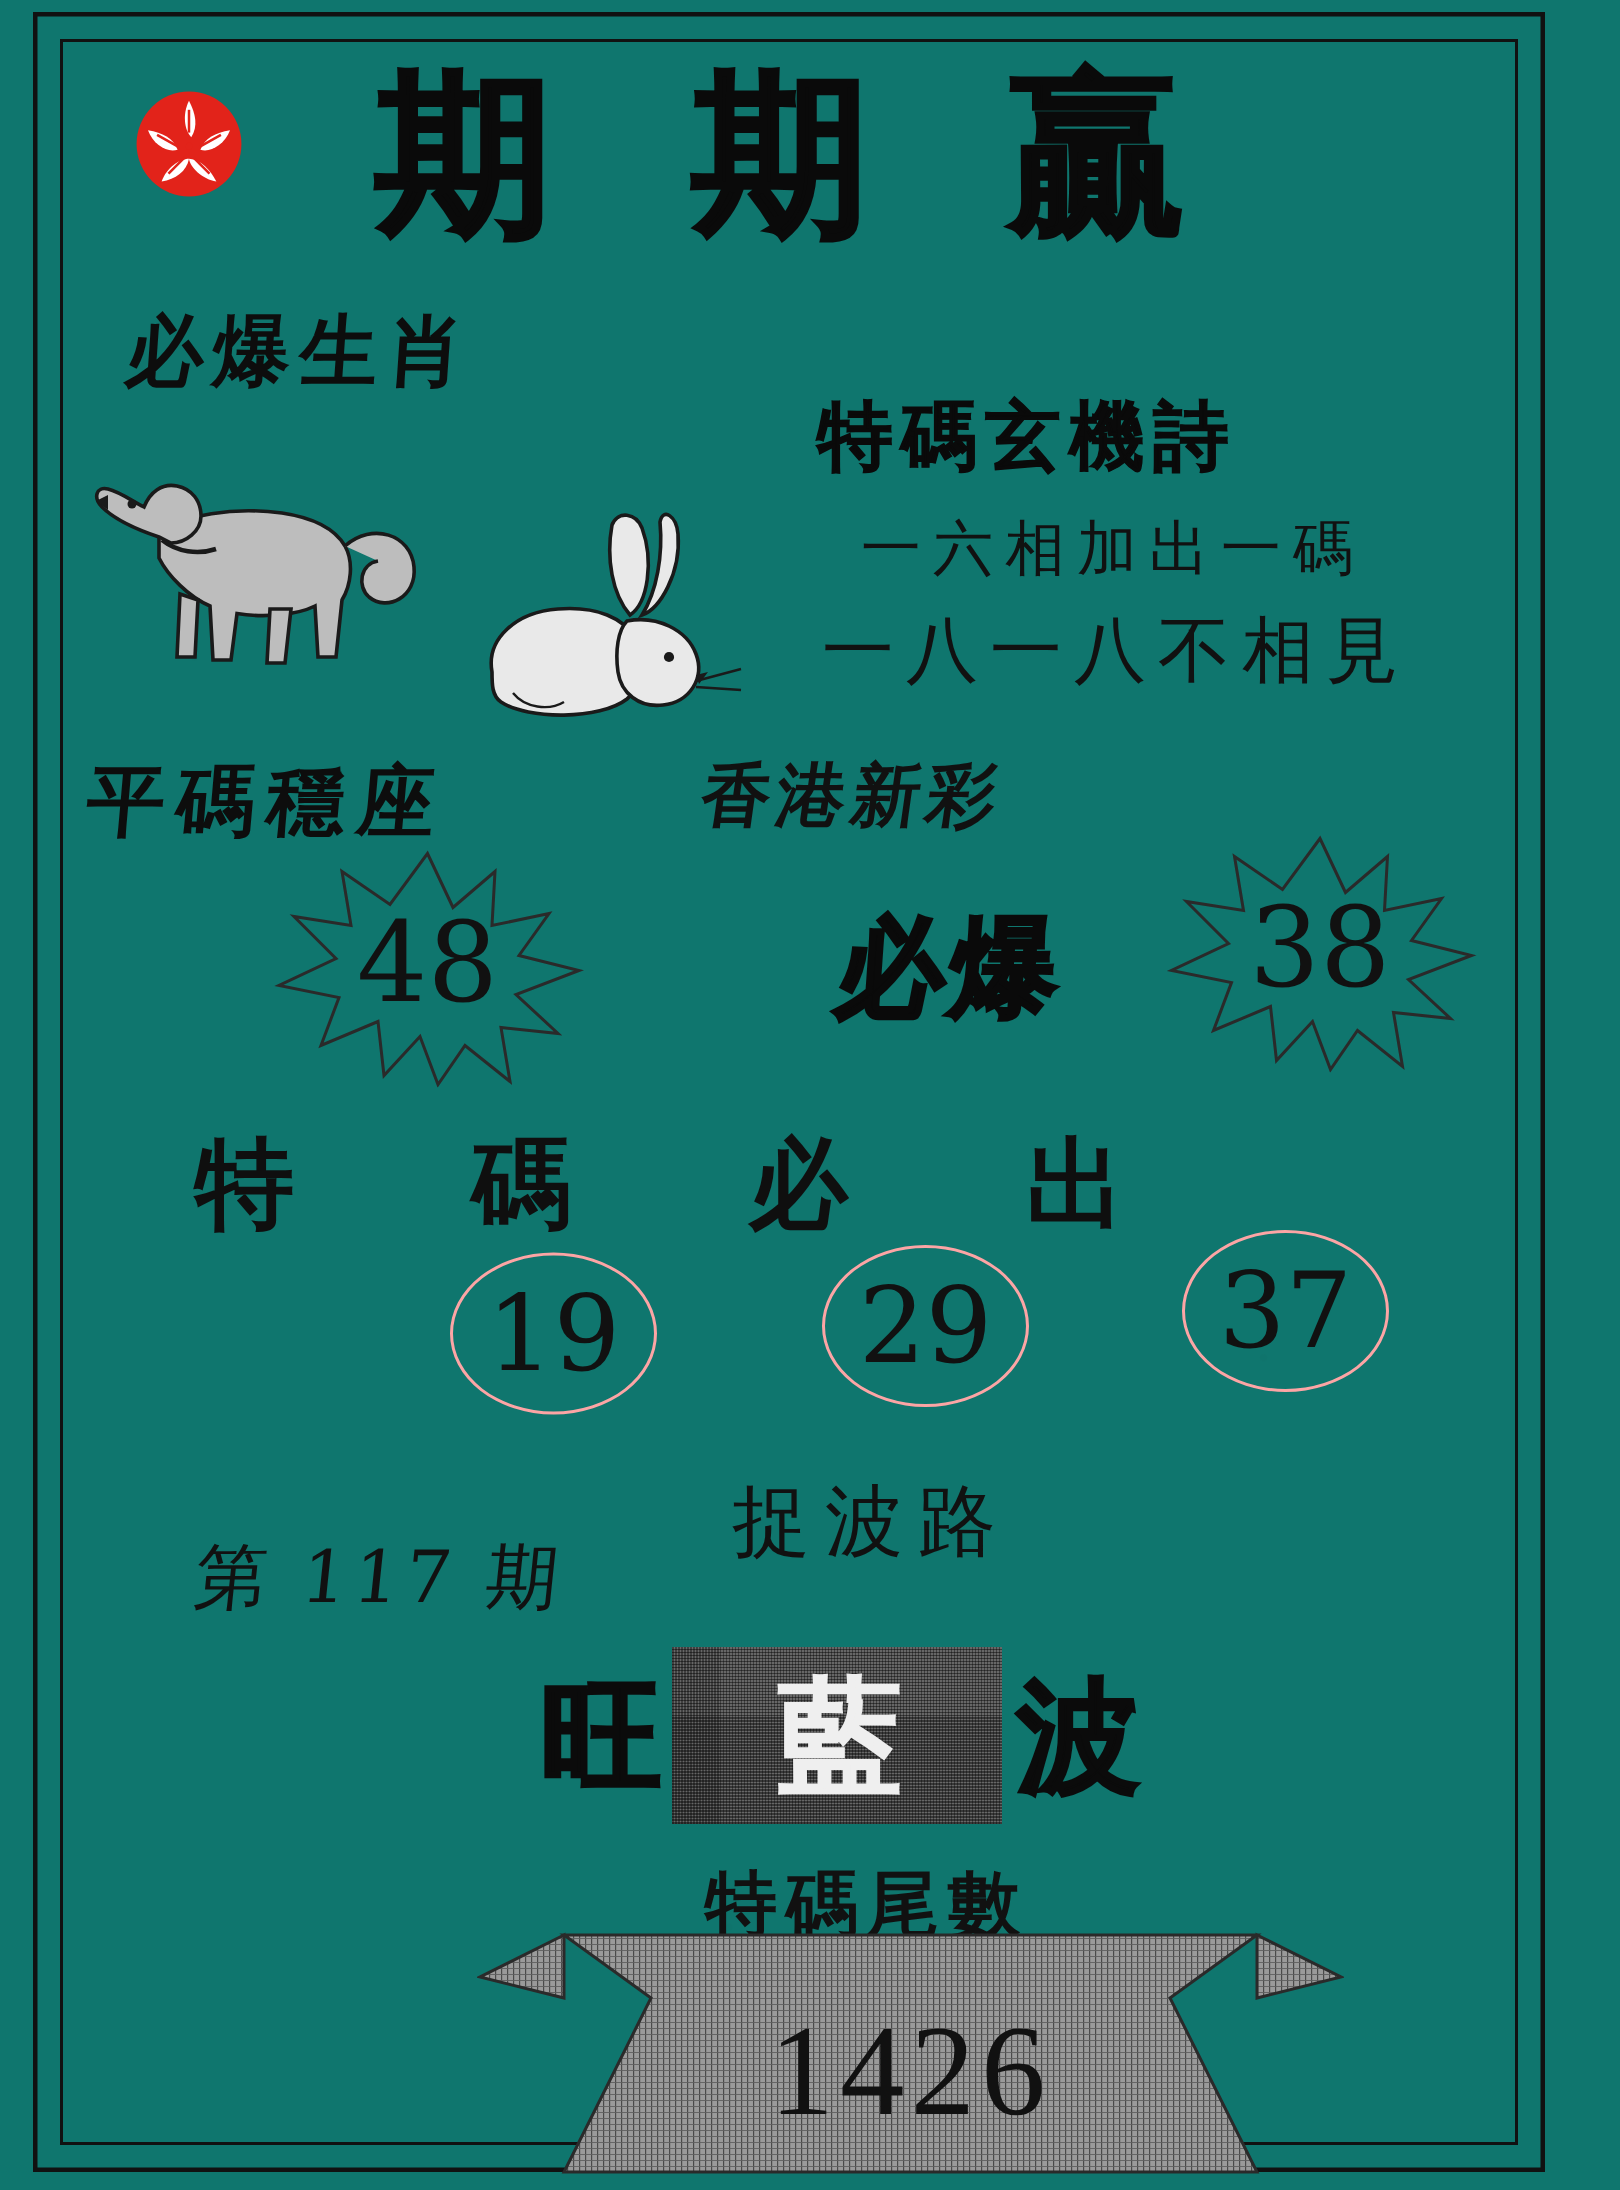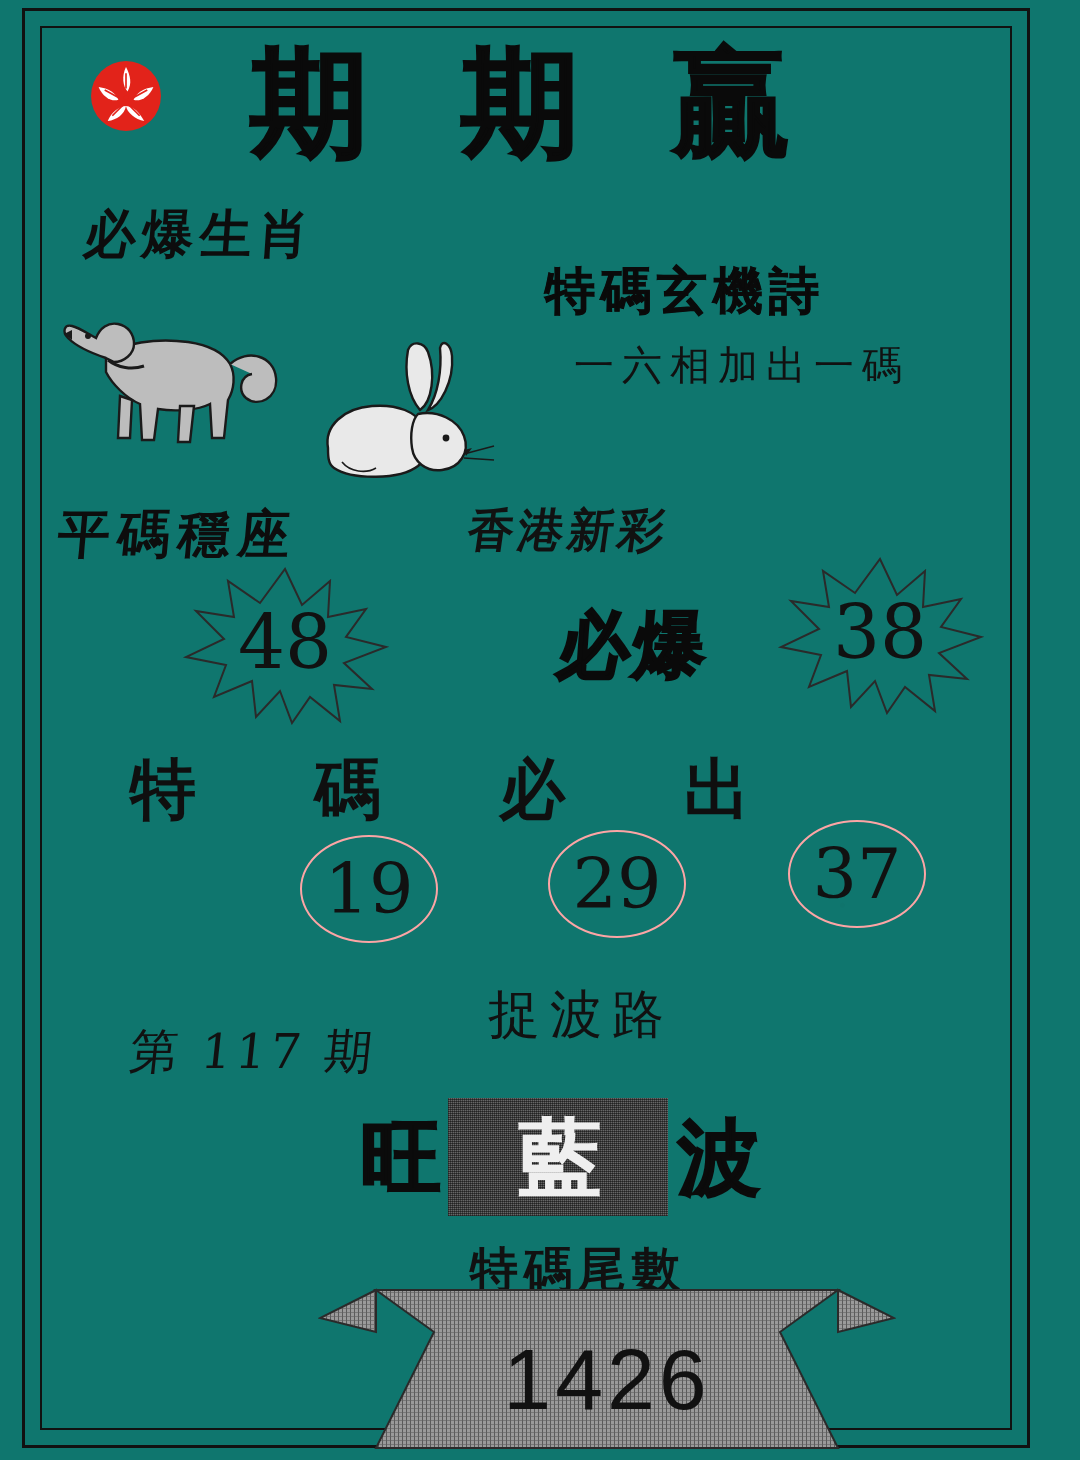--- a/index.html
+++ b/index.html
@@ -305,21 +305,21 @@
     top: 1288px;
     width: 578px;
     height: 162px;
   }
   .ribbon-num {
     position: absolute;
     left: 318px;
     top: 1330px;
     width: 578px;
     text-align: center;
-    font-family: Liberation Sans, sans-serif;
+    font-family: Liberation Serif, serif;
     font-size: 86px;
     color: #111;
     letter-spacing: 4px;
   }
 </style>
 </head>
 <body>
 
 <div class="page">
 
@@ -397,20 +397,21 @@
       <g stroke="#1a1a1a" stroke-width="1.6" fill="none">
         <path d="M176 124 L206 116"></path>
         <path d="M176 128 L206 130"></path>
         <path d="M54 132 C62 142 78 144 88 138"></path>
       </g>
     </svg>
   </div>
 
   <div class="poem-title">特碼玄機詩</div>
   <div class="poem-line1">一六相加出一碼</div>
+  <div class="poem-line2">一八一八不相見</div>
 
   <div class="brush lbl-pingma">平碼穩座</div>
 
   <div class="lbl-hkxc">香港新彩</div>
 
   <div class="burst burst-left">
     <svg viewBox="0 0 210 160">
       <polygon points="105,4 122,40 150,16 148,52 186,44 166,72 206,82 164,98 192,124 154,120 160,156 130,132 112,158 100,126 76,152 72,116 34,132 46,100 6,92 44,74 16,46 54,52 48,16 80,38" fill="none" stroke="#2a2a2a" stroke-width="2"></polygon>
     </svg>
     <div class="num">48</div>

